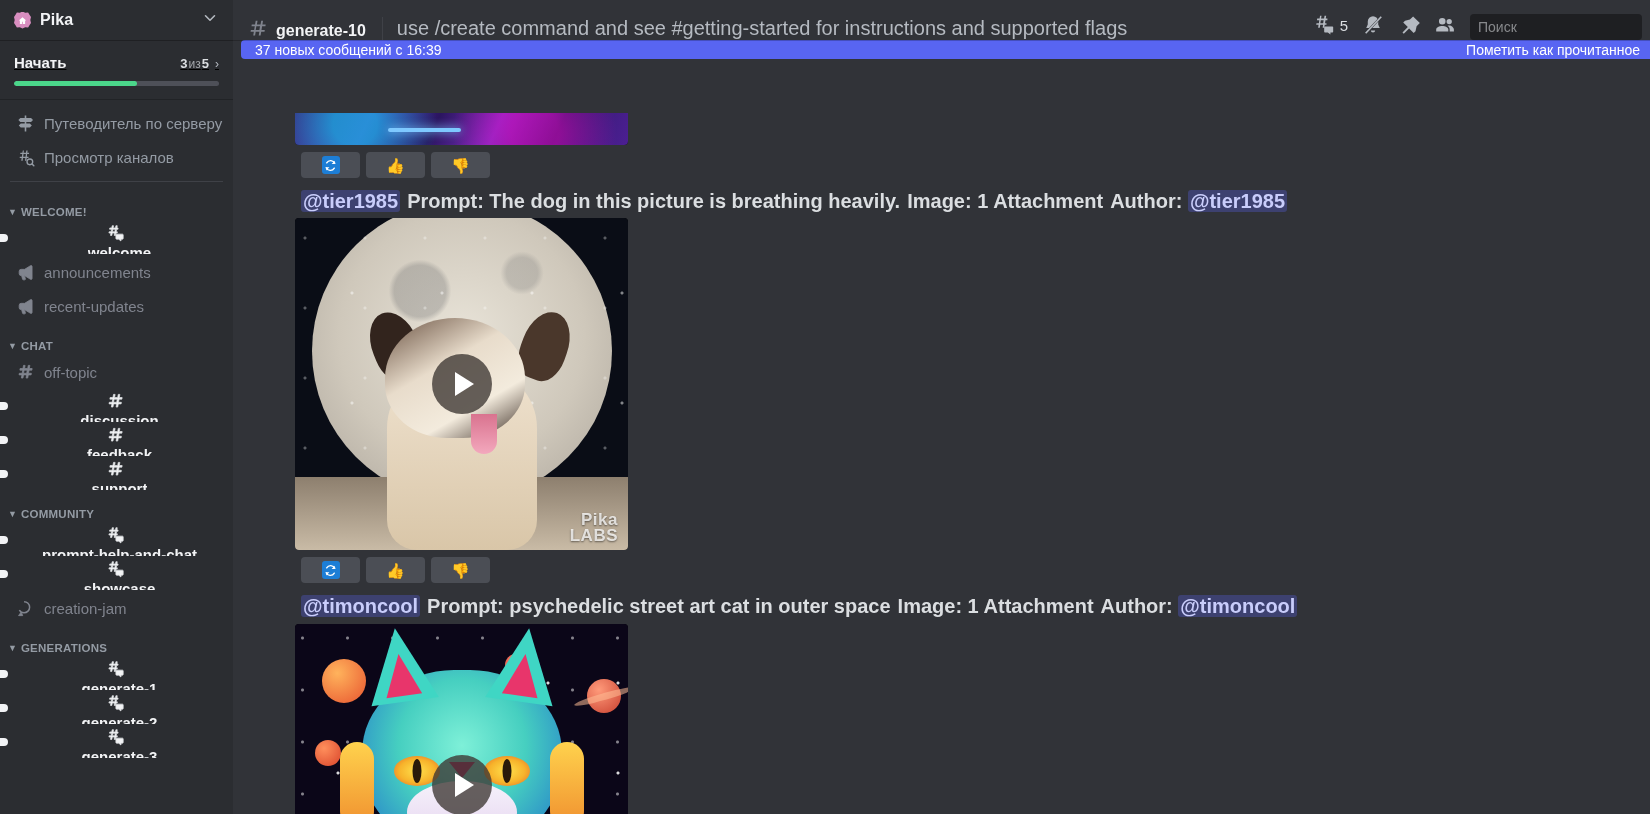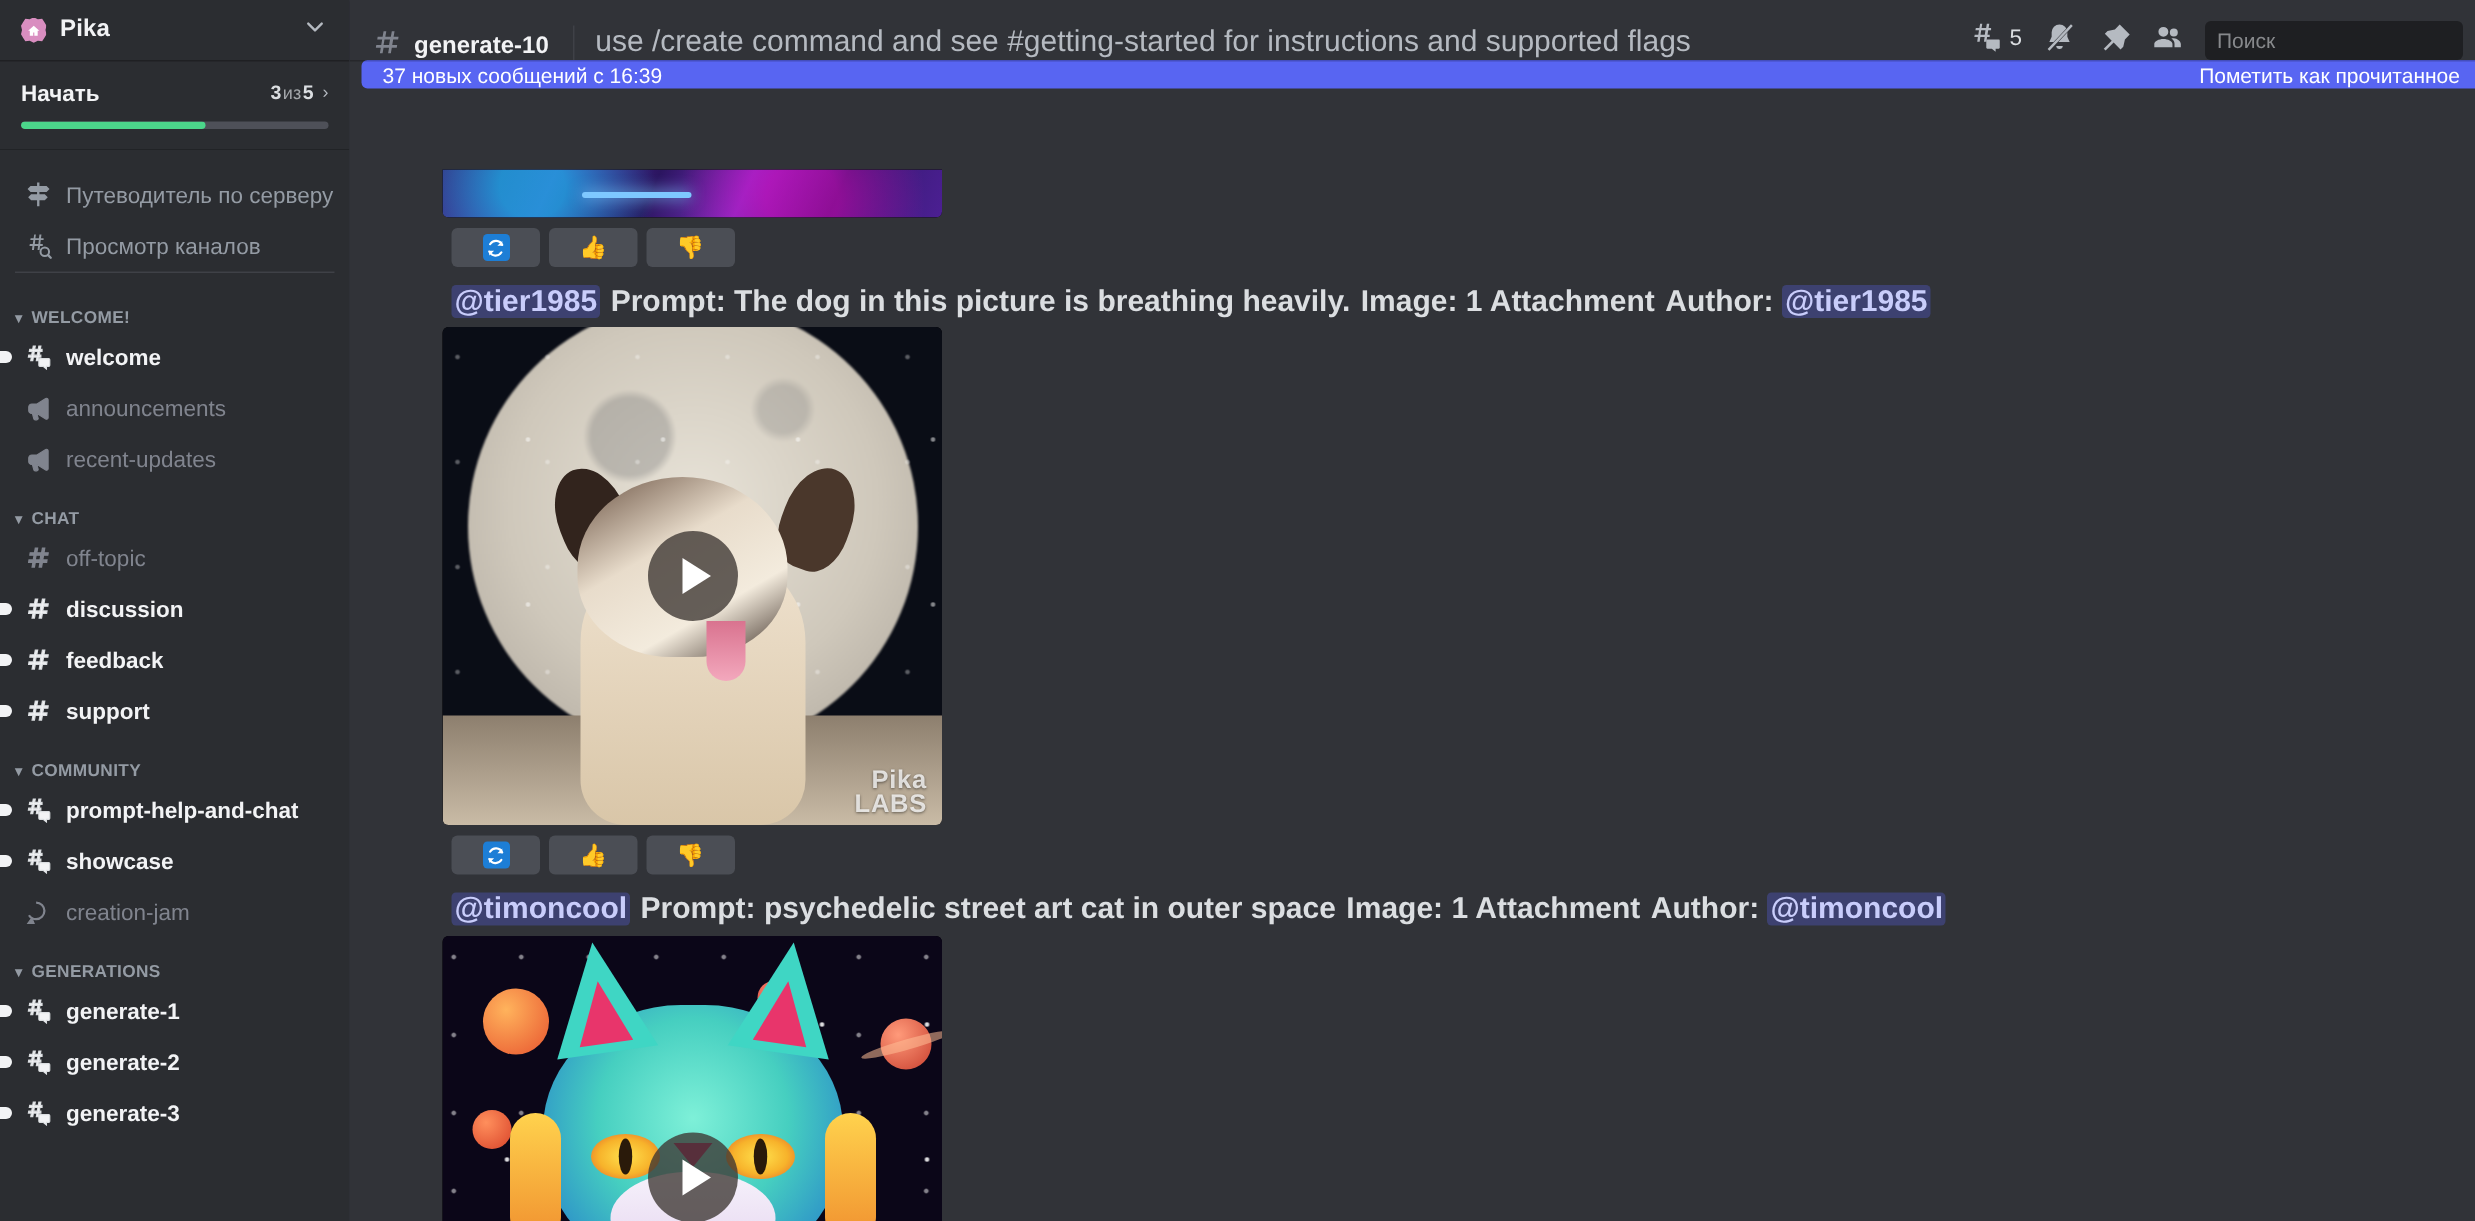--- a/index.html
+++ b/index.html
@@ -40,35 +40,35 @@
     letter-spacing: .1px; flex: 1;
     white-space: nowrap; overflow: hidden; text-overflow: ellipsis;
   }
   .chev-down { color: #b5bac1; }
 
   .onboarding {
     padding: 14px 14px 13px 14px;
     box-shadow: 0 1px 0 rgba(0,0,0,.22);
     cursor: pointer;
   }
-  .onb-row { display: flex; align-items: flex-start; }
+  .onb-row { display: flex; align-items: flex-end; text-decoration: underline; }
   .onb-title { color: #f2f3f5; font-size: 15px; font-weight: 700; flex: 1; }
   .onb-count { color: #dbdee1; font-size: 13px; font-weight: 700; }
   .onb-count .sep { color: #a4a7ab; font-weight: 400; font-size: 12px; padding: 0 1px; }
   .onb-arrow { color: #b5bac1; font-size: 12px; margin-left: 6px; }
   .progress-track {
     margin-top: 10px; height: 5px; border-radius: 3px;
     background: #4e5058; overflow: hidden;
   }
   .progress-fill { height: 100%; border-radius: 3px; background: #4bd68a; }
 
   .nav-scroll { flex: 1; overflow: hidden; padding-top: 8px; }
 
   .nav-special {
-    display: flex; align-items: flex-end;
+    display: flex; align-items: center;
     height: 32px; margin: 0 8px 2px 8px;
     padding: 0 8px; border-radius: 4px;
     color: #949ba4; cursor: pointer;
   }
   .nav-special .ico { width: 22px; flex: 0 0 22px; display: flex; align-items: center; color: #949ba4; }
   .nav-special .lbl { font-size: 15px; margin-left: 6px; white-space: nowrap; }
 
   .nav-divider { height: 1px; background: #3f4147; margin: 8px 10px 8px 10px; }
 
   .cat {
@@ -86,21 +86,21 @@
     position: relative;
     display: flex; align-items: center;
     height: 32px; margin: 0 8px 2px 8px;
     padding: 0 8px; border-radius: 4px;
     cursor: pointer;
   }
   .chan .ico { width: 22px; flex: 0 0 22px; display: flex; align-items: center; justify-content: flex-start; }
   .chan .lbl { font-size: 15px; margin-left: 6px; white-space: nowrap; overflow: hidden; text-overflow: ellipsis; }
   .chan.muted { color: #80848e; }
   .chan.muted .ico svg { fill: #80848e; stroke: #80848e; }
-  .chan.unread { color: #f2f3f5; font-weight: 600; }
+  .chan.unread { color: #f2f3f5; font-weight: 600; flex-direction: column; }
   .chan.unread .ico svg { fill: #dbdee1; stroke: #dbdee1; }
   .unread-pip {
     position: absolute; left: -8px; top: 50%;
     transform: translateY(-50%);
     width: 8px; height: 8px; border-radius: 0 4px 4px 0;
     background: #f2f3f5;
   }
 
   
   .main { flex: 1; height: 814px; display: flex; flex-direction: column; background: #313338; position: relative; overflow: hidden; }

